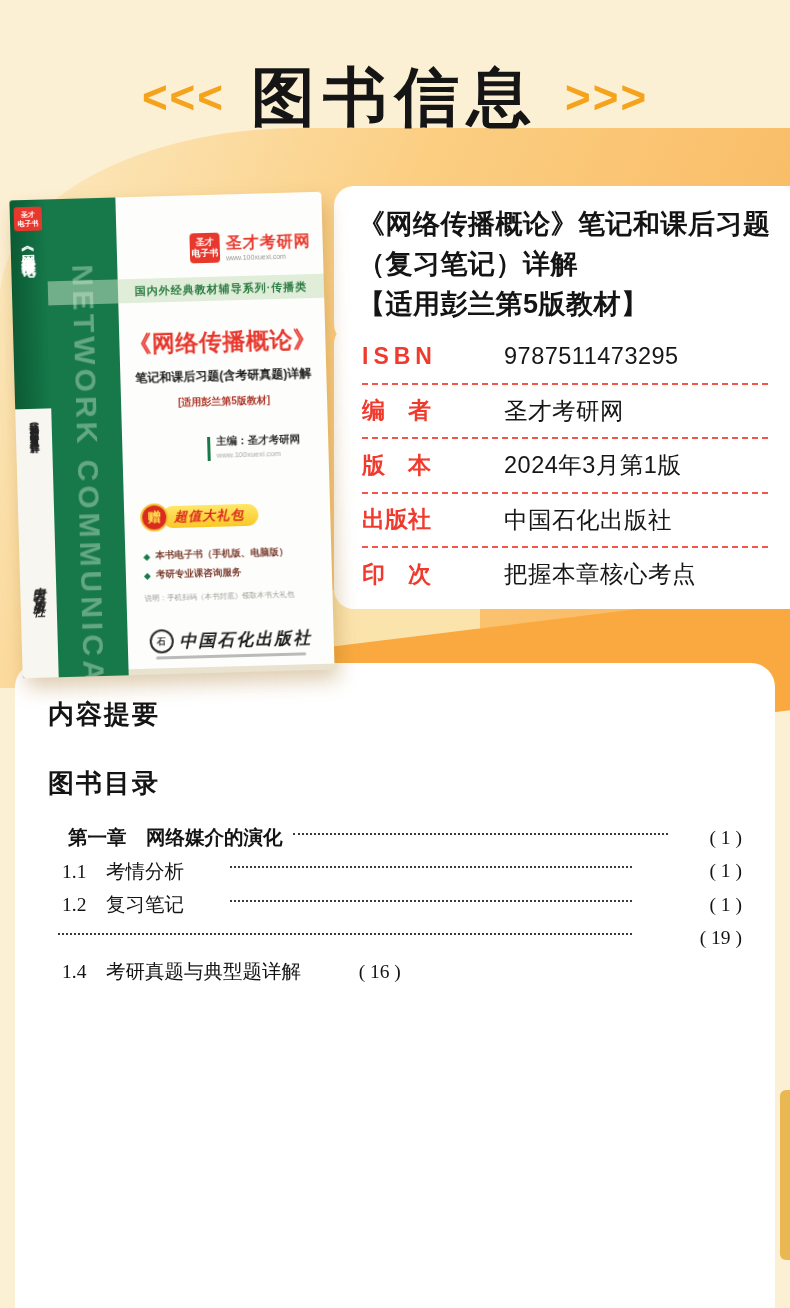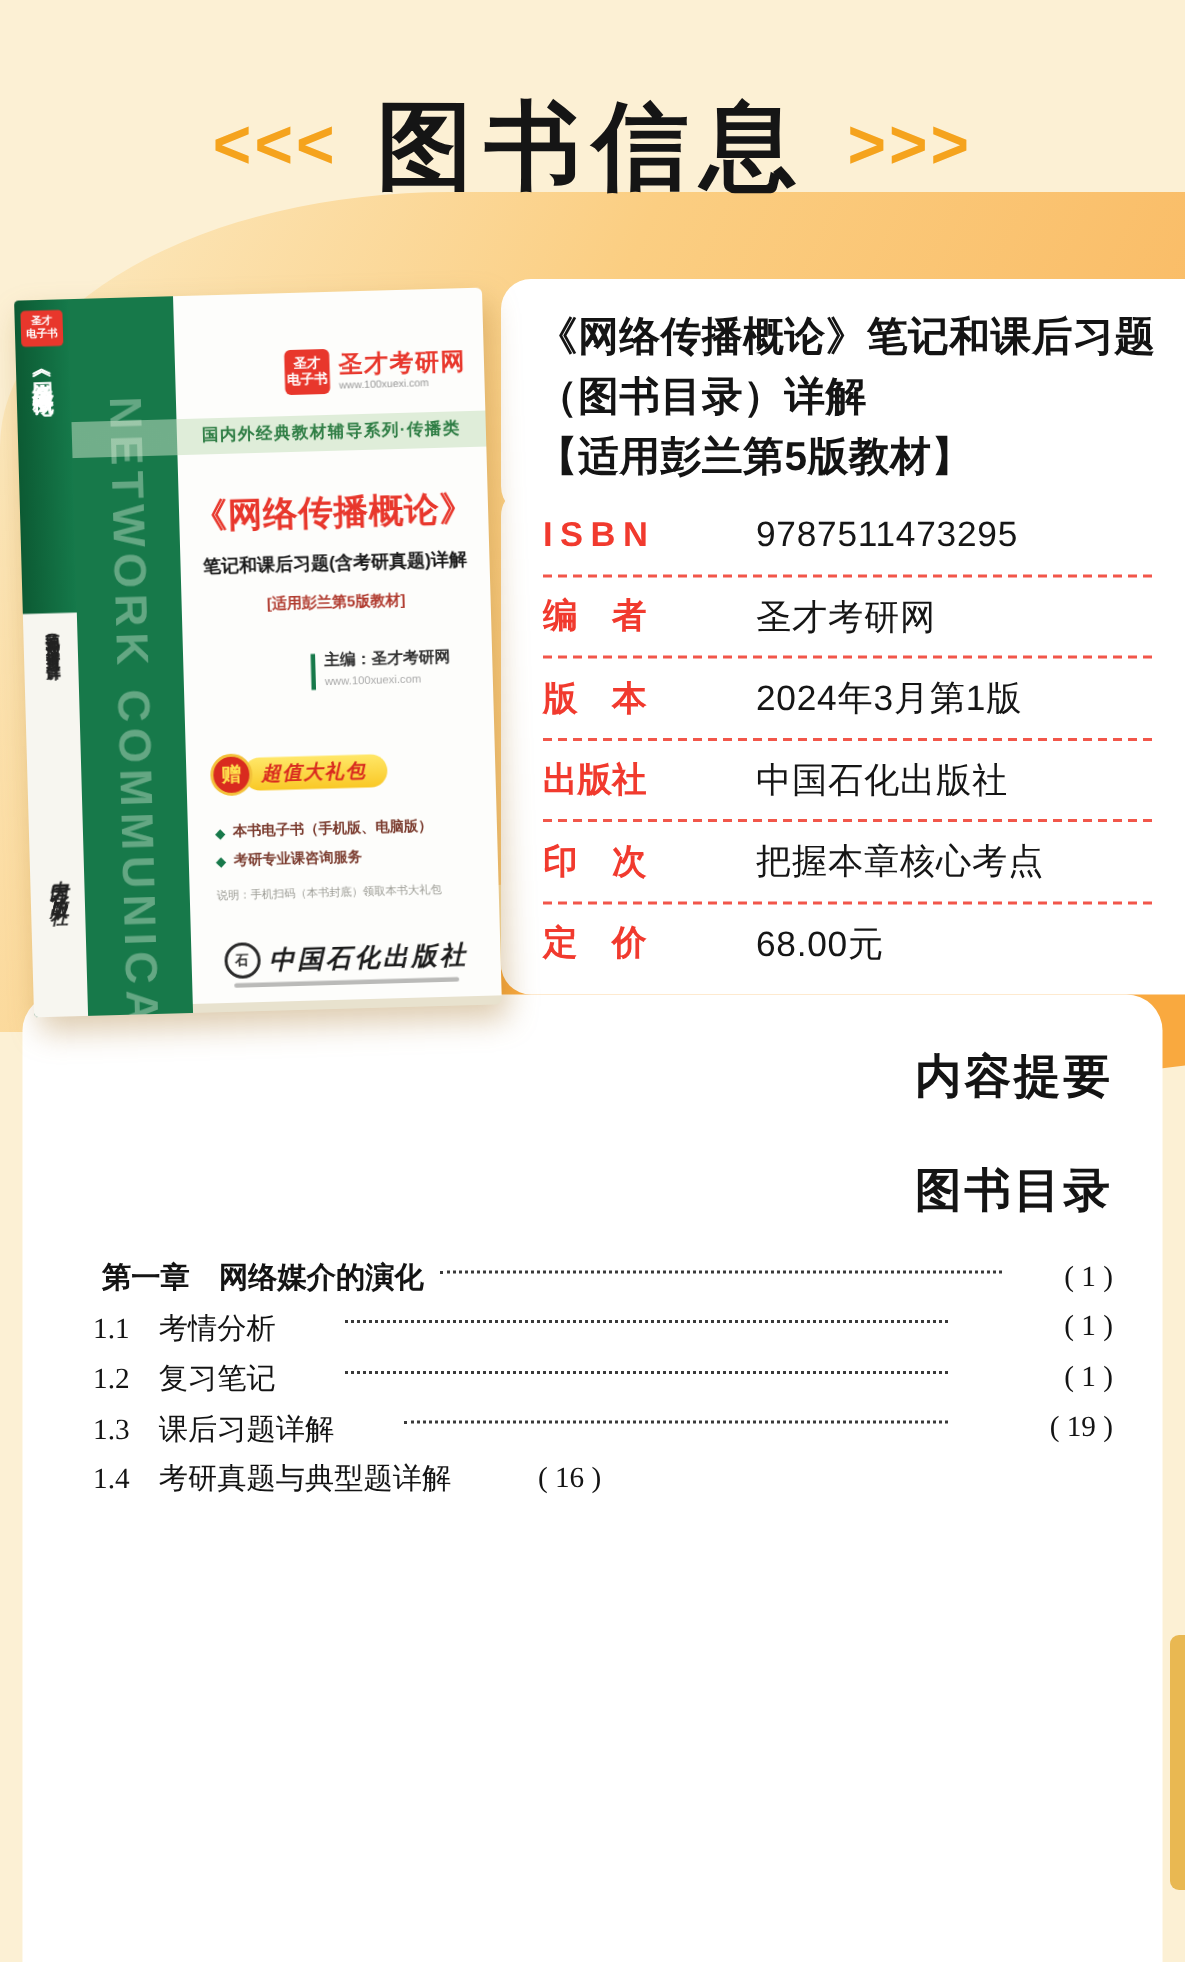--- a/index.html
+++ b/index.html
@@ -174,21 +174,21 @@
   }
   .info-label.latin{letter-spacing:5px;}
   .info-value{color:#161616;font-size:23.5px;margin-left:30px;letter-spacing:0.5px;}
   
   .content-card{
     position:absolute;left:15px;top:663px;right:15px;height:700px;z-index:2;
     background:#FFFFFF;border-radius:24px;
     padding:34px 33px 0 33px;box-sizing:border-box;
   }
   .section-heading{
-    text-align:right;font-size:31px;font-weight:800;color:#141414;
+    text-align:left;font-size:26px;font-weight:800;color:#141414;
     letter-spacing:2px;
   }
   .summary-para{
     margin-top:26px;font-size:24.5px;line-height:43.5px;color:#141414;
     text-align:justify;text-indent:2em;letter-spacing:0.2px;
   }
   .toc-heading{margin-top:34px;}
   .toc-list{margin-top:20px;}
   .toc-row{display:flex;align-items:center;height:33.5px;font-size:19.5px;color:#141414;}
   .toc-row .toc-label{white-space:pre;}
@@ -271,21 +271,21 @@
     <div class="pub-row">
       <span class="pub-ring">石</span>
       <span class="pub-script">中国石化出版社</span>
     </div>
     <div class="pub-caption"></div>
   </div>
 </div>
 
 <div class="title-card">
   <div class="title-card-text">《网络传播概论》笔记和课后习题
-（图书目录）详解
+（复习笔记）详解
 【适用彭兰第5版教材】</div>
 </div>
 
 <div class="info-card">
   <div>
 
       <div class="info-row">
         <span class="info-label latin">ISBN</span>
         <span class="info-value">9787511473295</span>
       </div>
@@ -303,24 +303,20 @@
       <div class="info-row">
         <span class="info-label">出版社</span>
         <span class="info-value">中国石化出版社</span>
       </div>
 
       <div class="info-row">
         <span class="info-label">印　次</span>
         <span class="info-value">把握本章核心考点</span>
       </div>
 
-      <div class="info-row">
-        <span class="info-label">定　价</span>
-        <span class="info-value">68.00元</span>
-      </div>
     </div>
 </div>
 
 <div class="content-card">
   <div class="section-heading">内容提要</div>
   <div class="section-heading toc-heading">图书目录</div>
   <div class="toc-list">
 
       <div class="toc-row chapter">
         <span class="toc-label">第一章　网络媒介的演化</span>
@@ -334,21 +330,20 @@
         <span class="toc-page">( 1 )</span>
       </div>
 
       <div class="toc-row section">
         <span class="toc-label">1.2　复习笔记</span>
         <span class="toc-leader"></span>
         <span class="toc-page">( 1 )</span>
       </div>
 
       <div class="toc-row section">
-        <span class="toc-label">1.3　课后习题详解</span>
         <span class="toc-leader"></span>
         <span class="toc-page">( 19 )</span>
       </div>
 
       <div class="toc-row section">
         <span class="toc-label">1.4　考研真题与典型题详解</span>
 
         <span class="toc-page">( 16 )</span>
       </div>
 

